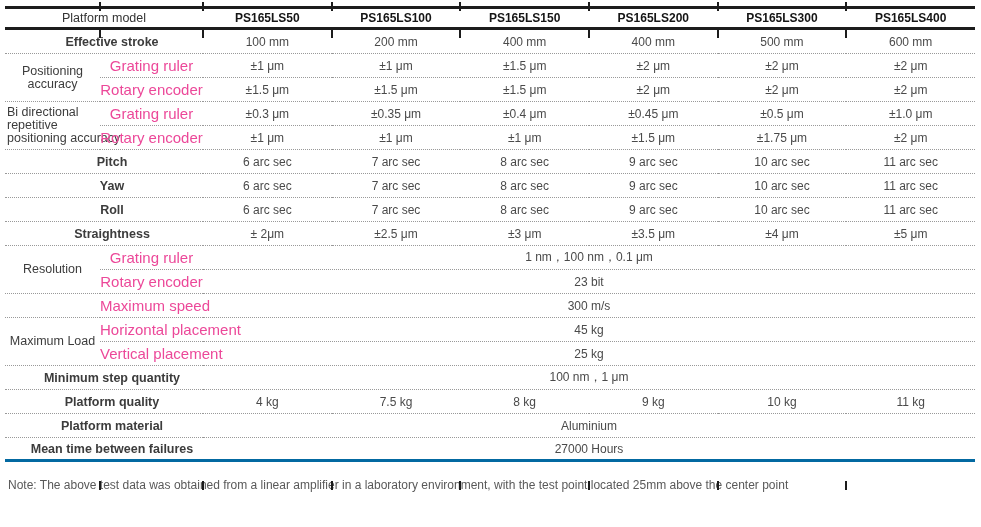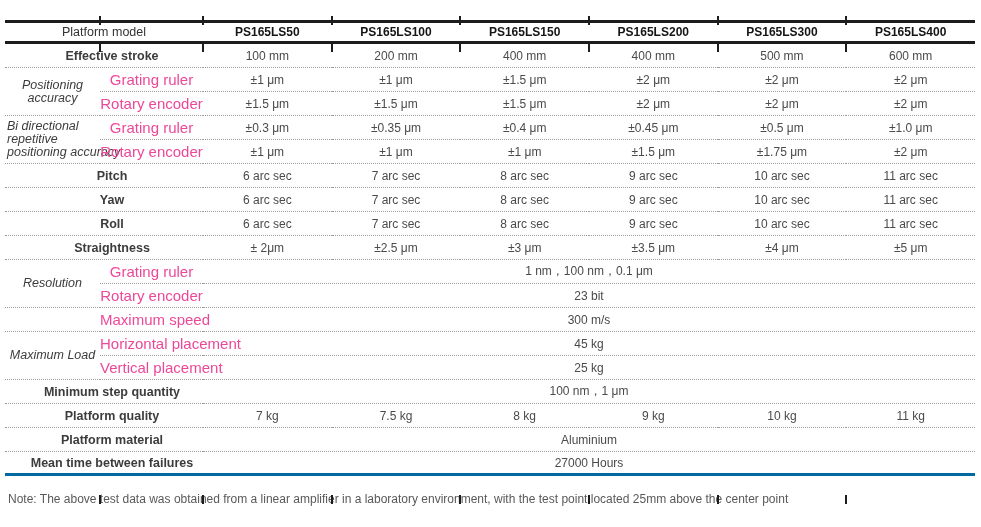--- a/index.html
+++ b/index.html
@@ -1,30 +1,30 @@
 <!DOCTYPE html>
 <html><head>
 <meta charset="utf-8">
 <style>
   * { margin:0; padding:0; box-sizing:border-box; }
   html,body { width:981px; height:527px; background:#ffffff;
     font-family:"Liberation Sans", sans-serif; color:#3c3c3c; }
-  .tbl-wrap { position:relative; width:970px; margin:20px 0 0 5px; }
+  .tbl-wrap { position:relative; width:970px; margin:6px 0 0 5px; }
   table { border-collapse:separate; border-spacing:0; table-layout:fixed;
     width:970px; }
   col.c0 { width:95px; } col.c1 { width:103px; }
   td { vertical-align:middle; text-align:center; font-size:12px;
     color:#4a4a4a; height:24px; border-bottom:1px dotted #999;
     white-space:nowrap; overflow:visible; }
   thead td { border-top:3px solid #1c1c1c; border-bottom:3px solid #1c1c1c;
     height:24px; }
   .h-lbl { font-size:12.5px; color:#333; }
   .h-model { font-weight:bold; font-size:12px; color:#151515; }
   .c-lbl { font-size:12.5px; color:#3c3c3c; padding-left:16px;font-weight:bold; }
-  .c-grp { font-size:12.5px; color:#3c3c3c; white-space:pre; line-height:13px;font-style:italic; }
+  .c-grp { font-size:12.5px; color:#3c3c3c; white-space:pre; line-height:13px; }
   .c-grp.left { text-align:left; padding-left:2px; }
   .c-sub { font-size:15px; color:#ec4899; }
   tr.last td { border-bottom:3px solid #0369a1; }
   .tick { position:absolute; width:2px; margin-left:-1px; height:9px;
     background:#1c1c1c; }
   .tk-top { top:-4px; } .tk-head { top:23px; } .tk-bottom { top:475px; }
   .note { margin:16px 0 0 8px; font-size:12px; color:#595959; }
 </style>
 </head>
 <body>
@@ -161,21 +161,21 @@
       <tr>
         <td class="c-sub">Vertical placement</td>
         <td colspan="6">25 kg</td>
       </tr>
       <tr>
         <td class="c-lbl" colspan="2">Minimum step quantity</td>
         <td colspan="6">100 nm，1 μm</td>
       </tr>
       <tr>
         <td class="c-lbl" colspan="2">Platform quality</td>
-        <td>7 kg</td>
+        <td>4 kg</td>
         <td>7.5 kg</td>
         <td>8 kg</td>
         <td>9 kg</td>
         <td>10 kg</td>
         <td>11 kg</td>
       </tr>
       <tr>
         <td class="c-lbl" colspan="2">Platform material</td>
         <td colspan="6">Aluminium</td>
       </tr>

